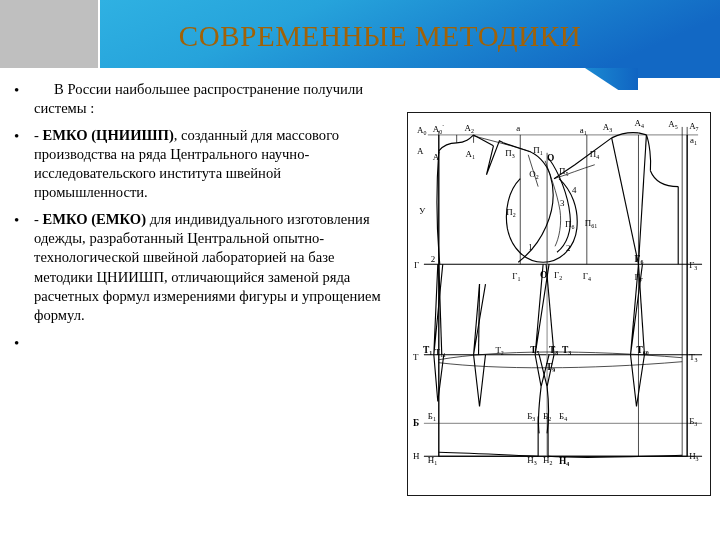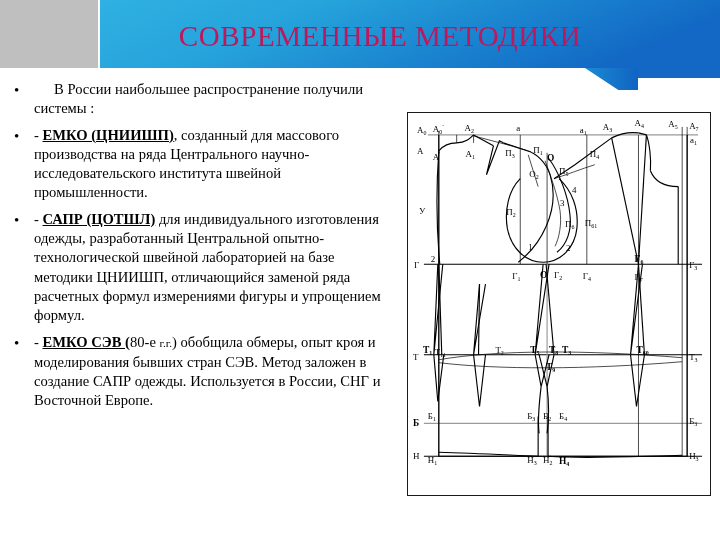--- a/index.html
+++ b/index.html
@@ -41,21 +41,21 @@
   #title-text {
     position: absolute;
     left: 100px;
     top: 12px;
     width: 560px;
     height: 48px;
     line-height: 48px;
     text-align: center;
     font-family: "Liberation Serif", "DejaVu Serif", serif;
     font-size: 29px;
-    color: #be185d;
+    color: #a16207;
     letter-spacing: 0.6px;
     white-space: nowrap;
   }
 
   
   #content-area {
     position: absolute;
     left: 0;
     top: 80px;
     width: 404px;
@@ -72,21 +72,21 @@
     text-align: left;
   }
   .bullet-dot {
     position: absolute;
     left: 14px;
     top: 1px;
     font-size: 15px;
     line-height: 19.3px;
     color: #000;
   }
-  .bullet-item b { font-weight: bold; text-decoration: underline; }
+  .bullet-item b { font-weight: bold; }
   .indent-first { display: inline-block; width: 20px; }
   .small-caps-note { font-size: 11.4px; }
 
   
   #drawing-frame {
     position: absolute;
     left: 407px;
     top: 112px;
     width: 304px;
     height: 384px;
@@ -143,25 +143,24 @@
   <div class="bullet-item">
     <span class="bullet-dot">•</span>
     <span class="rich"><span class="indent-first"></span><span>В России наибольшее распространение получили системы :</span></span>
   </div>
   <div class="bullet-item">
     <span class="bullet-dot">•</span>
     <span class="rich"><span>- </span><b>ЕМКО (ЦНИИШП)</b><span>, созданный  для массового производства на ряда Центрального научно-исследовательского института швейной промышленности.</span></span>
   </div>
   <div class="bullet-item">
     <span class="bullet-dot">•</span>
-    <span class="rich"><span>- </span><b>САПР (ЦОТШЛ)</b><span> для индивидуального изготовления одежды,  разработанный Центральной опытно-технологической швейной лабораторией на базе методики ЦНИИШП, отличающийся заменой ряда расчетных формул измерениями фигуры и упрощением формул.</span></span>
+    <span class="rich"><span>- </span><b>ЕМКО (ЕМКО)</b><span> для индивидуального изготовления одежды,  разработанный Центральной опытно-технологической швейной лабораторией на базе методики ЦНИИШП, отличающийся заменой ряда расчетных формул измерениями фигуры и упрощением формул.</span></span>
   </div>
   <div class="bullet-item">
     <span class="bullet-dot">•</span>
-    <span class="rich"><span> - </span><b>ЕМКО СЭВ (</b><span>80-е </span><span class="small-caps-note">г.г.</span><span>) обобщила обмеры, опыт кроя и моделирования бывших стран СЭВ. Метод заложен в создание САПР одежды. Используется в России, СНГ и Восточной Европе.</span></span>
   </div>
 </div>
 
 <div id="drawing-frame">
   <svg id="pattern-svg" viewBox="0 0 304 384" preserveAspectRatio="none">
 
     <line class="ln-grey" x1="20" y1="22" x2="292" y2="22"></line>
 
     <line class="ln-med" x1="16" y1="152" x2="296" y2="152"></line>
     <line class="ln-med" x1="16" y1="243" x2="296" y2="243"></line>

